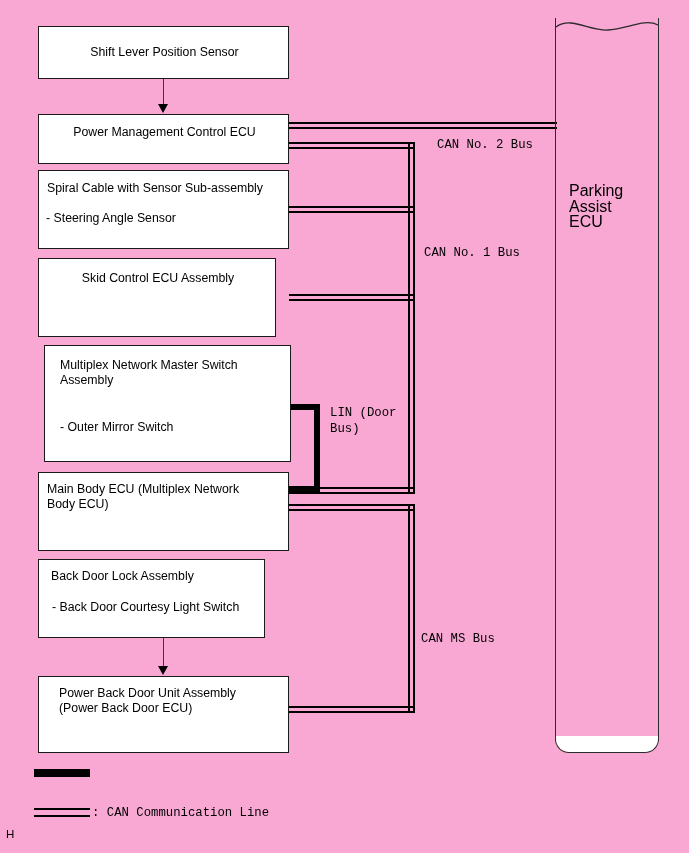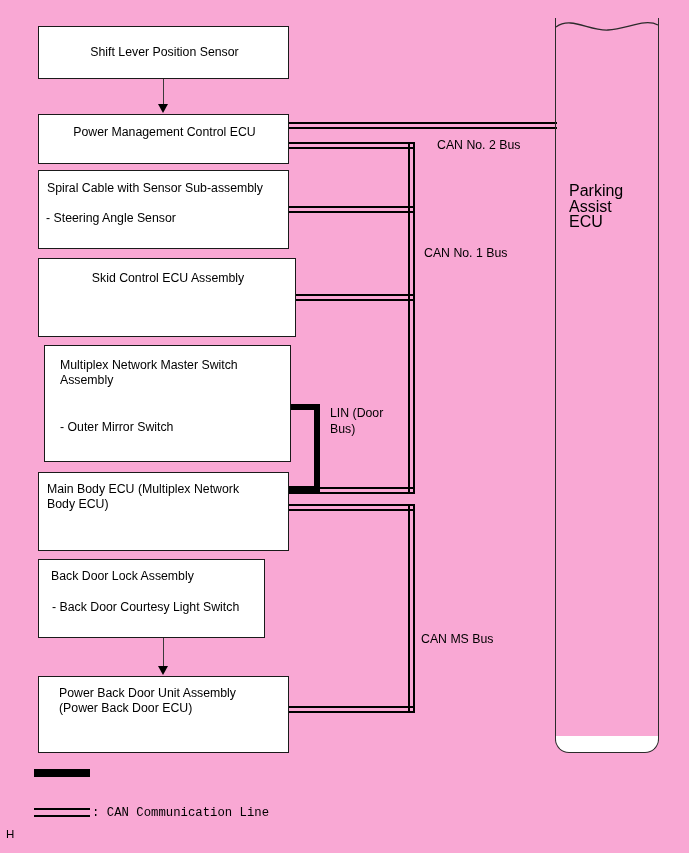--- a/index.html
+++ b/index.html
@@ -144,20 +144,21 @@
   }
 
   
   .bus-label {
     position: absolute;
     font-size: 12.3px;
     line-height: 15.5px;
     color: #000000;
     white-space: pre-line;
     z-index: 28;
+    font-family: Liberation Mono, monospace;
   }
 
   
   .legend-row {
     position: absolute;
     height: 20px;
   }
   .legend-text {
     position: absolute;
     left: 92px;
@@ -238,21 +239,21 @@
   <div id="boxes">
       <div class="box" style="left: 38px; top: 26px; width: 251px; height: 53px;">
         <div class="txt center" style="top: 18px; padding-left: 10px; padding-right: 8px;">Shift Lever Position Sensor</div>
       </div>
       <div class="box" style="left: 38px; top: 114px; width: 251px; height: 50px;">
         <div class="txt center" style="top: 10px; padding-left: 10px; padding-right: 8px;">Power Management Control ECU</div>
       </div>
       <div class="box" style="left: 38px; top: 170px; width: 251px; height: 79px;">
         <div class="txt left" style="top: 10px; padding-left: 8px; padding-right: 8px;">Spiral Cable with Sensor Sub-assembly</div>
       </div>
-      <div class="box" style="left: 38px; top: 258px; width: 258px; height: 79px;">
+      <div class="box" style="left: 38px; top: 258px; width: 238px; height: 79px;">
         <div class="txt center" style="top: 12px; padding-left: 10px; padding-right: 8px;">Skid Control ECU Assembly</div>
       </div>
       <div class="box" style="left: 44px; top: 345px; width: 247px; height: 117px;">
         <div class="txt left" style="top: 12px; padding-left: 15px; padding-right: 8px;">Multiplex Network Master Switch
 Assembly</div>
       </div>
       <div class="box" style="left: 38px; top: 472px; width: 251px; height: 79px;">
         <div class="txt left" style="top: 9px; padding-left: 8px; padding-right: 8px;">Main Body ECU (Multiplex Network
 Body ECU)</div>
       </div>

